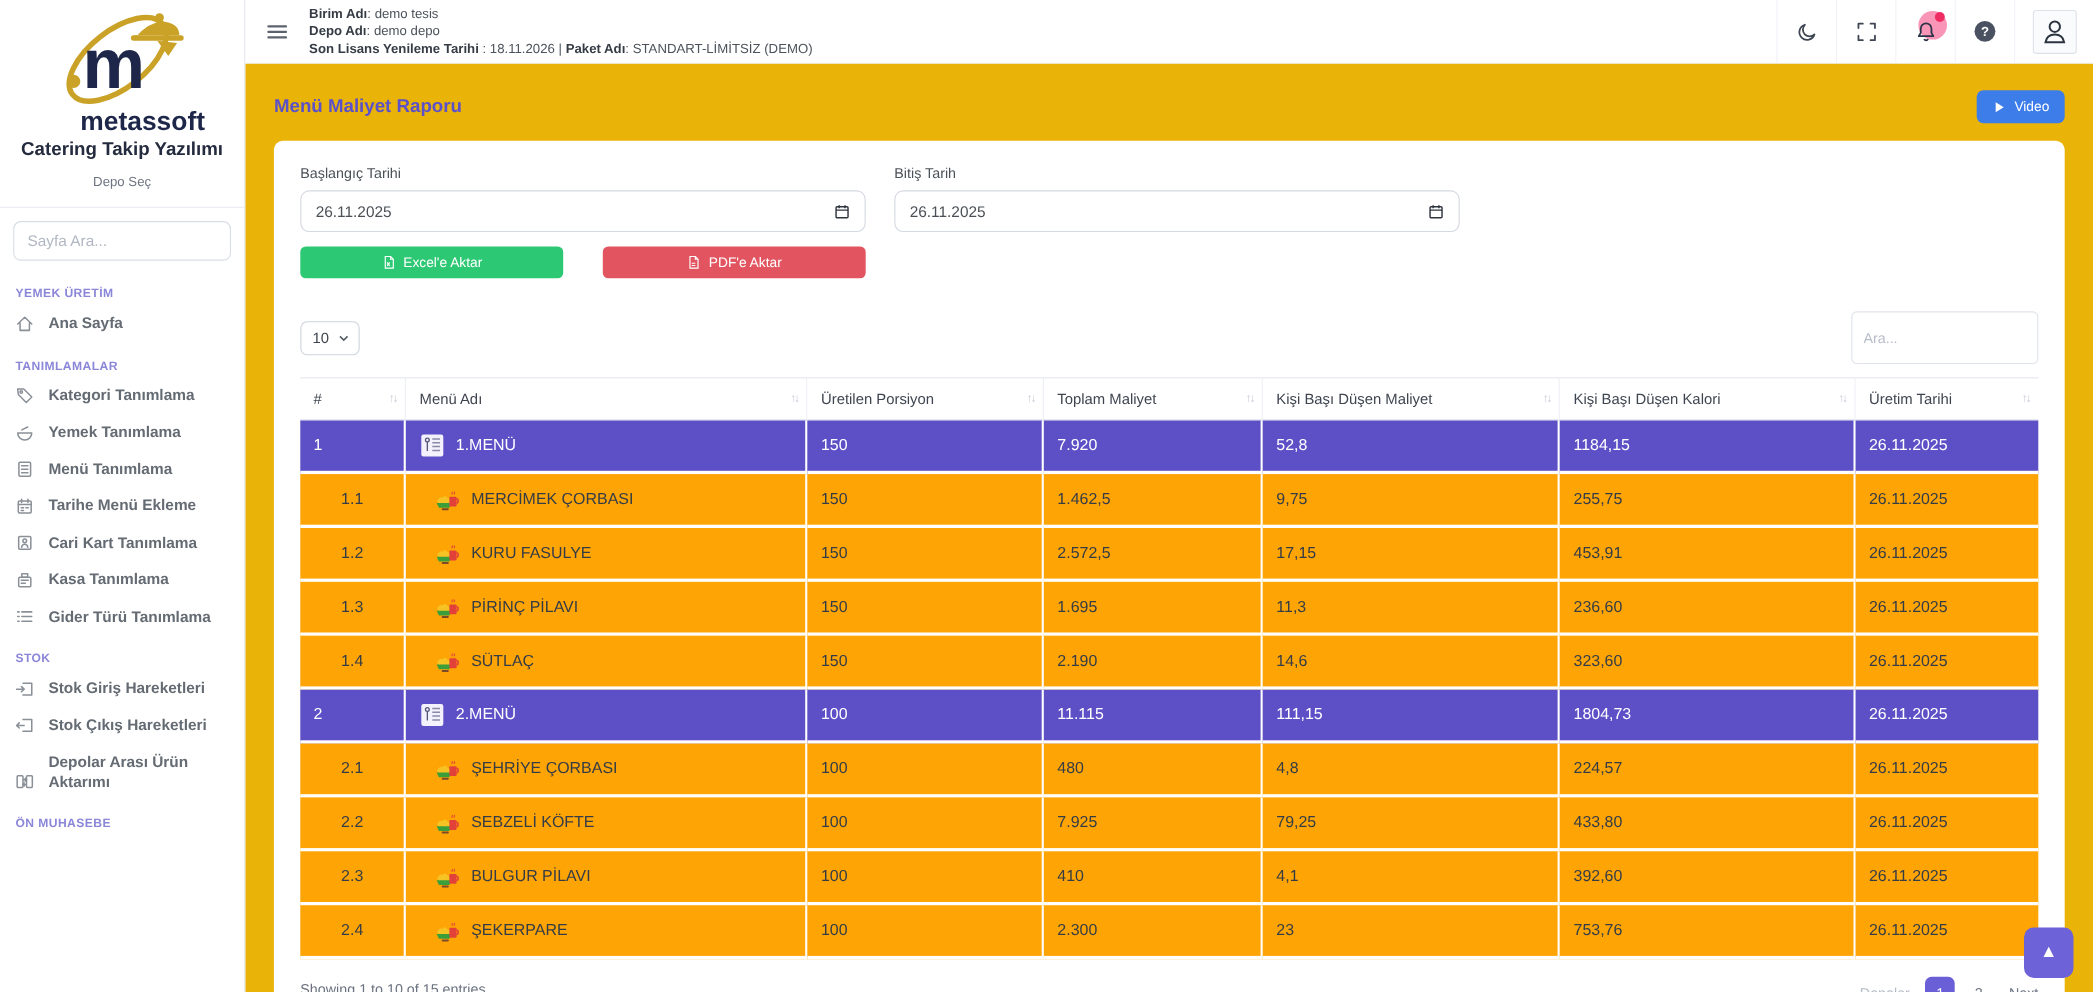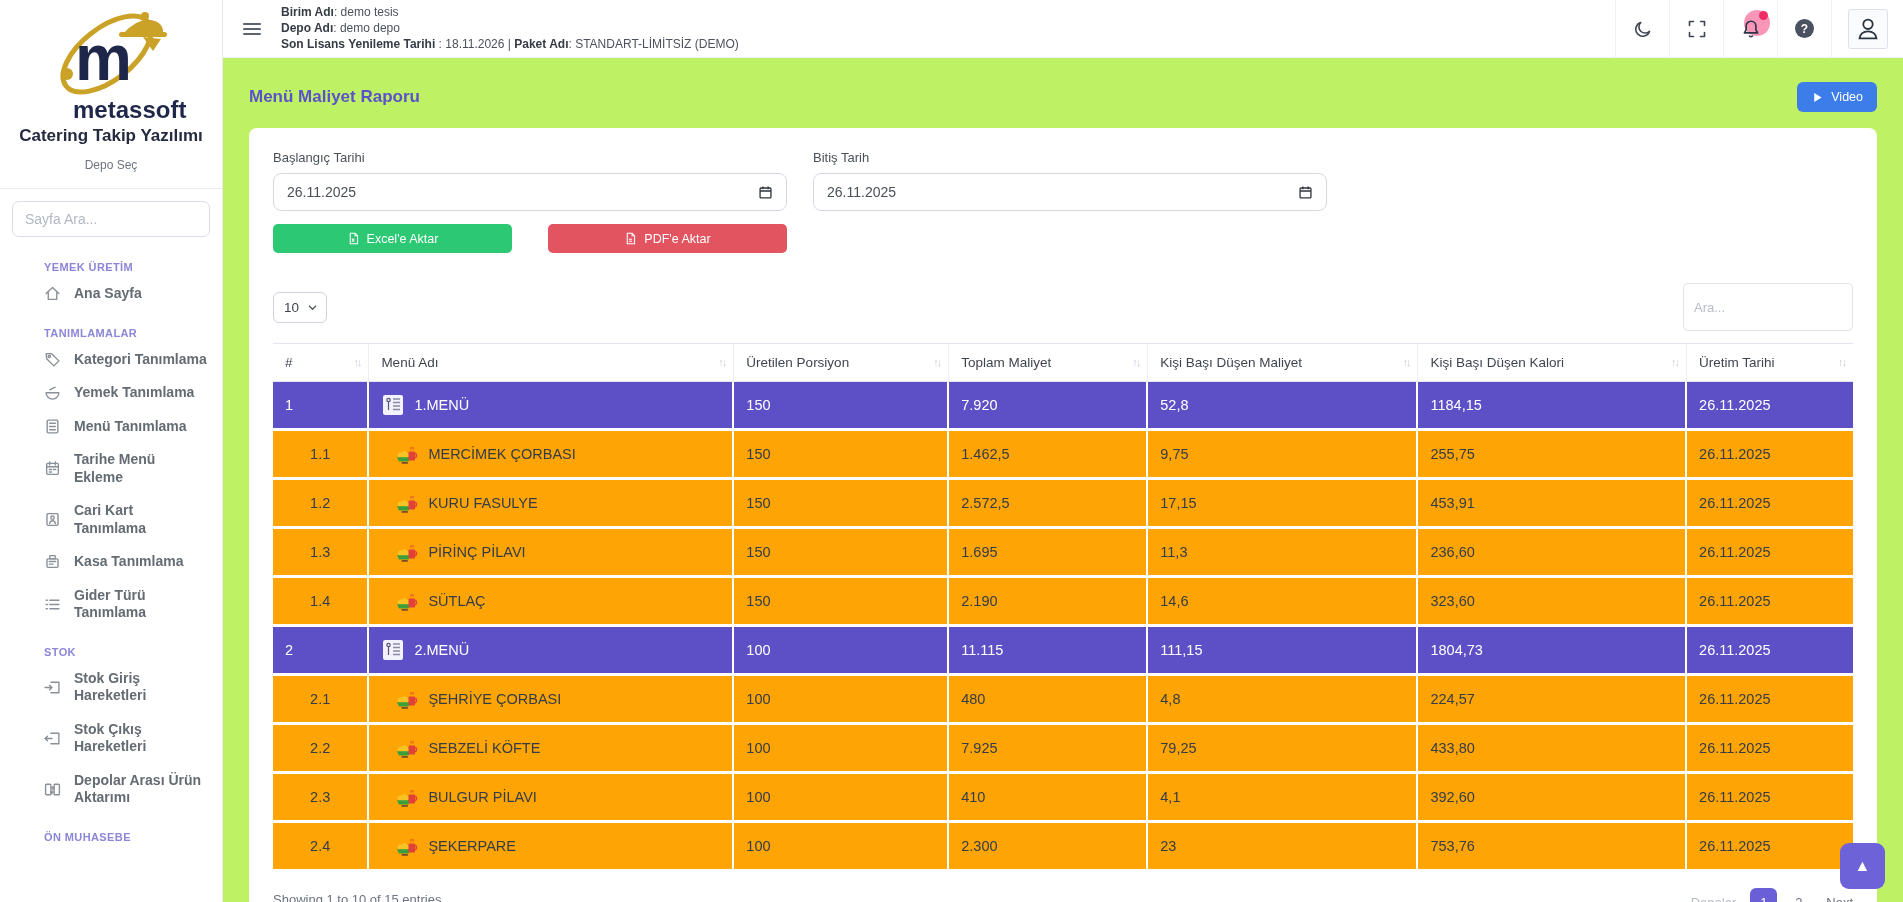--- a/index.html
+++ b/index.html
@@ -12,24 +12,24 @@
     height:902px; overflow:hidden; display:flex; flex-direction:column; }
   .brand { text-align:center; padding-top:6px; }
   .brand svg { display:block; margin:0 auto; }
   .brand-title { font-size:17px; font-weight:bold; color:#242b3e; margin-top:2px; }
   .brand-sub { font-size:12px; color:#6d7480; margin-top:12px; padding-bottom:16px;
     border-bottom:1px solid #e9ebf2; }
   .side-search { padding:12px 12px 4px; }
   .side-search input { width:100%; height:36px; border:1px solid #d9dde6; border-radius:7px;
     padding:0 12px; font-size:14px; color:#4a5056; outline:none; font-family:inherit; }
   .side-search input::placeholder { color:#b2b8c3; }
-  .side-nav { flex:1; overflow:hidden; padding:4px 0 0;margin-left:30px; }
+  .side-nav { flex:1; overflow:hidden; padding:4px 0 0; }
   .side-entry.section { font-size:11px; font-weight:bold; letter-spacing:.4px; color:#8a86d8;
     margin:16px 14px 4px; }
-  .side-entry.item { display:flex; align-items:center; gap:13px; padding:8px 14px;
+  .side-entry.item { display:flex; align-items:flex-end; gap:13px; padding:8px 14px;
     font-size:14px; font-weight:bold; color:#646b73; cursor:pointer; line-height:1.25; }
   .side-entry.item .si { width:17px; height:17px; color:#8a9097; flex:0 0 17px; display:inline-flex; }
   .side-entry.item .si svg { width:17px; height:17px; }
 
   
   .main { flex:1; display:flex; flex-direction:column; height:902px; overflow:hidden; }
 
   .topbar { height:58px; background:#fff; display:flex; align-items:stretch;
     border-bottom:1px solid #eef0f5; }
   .hamburger { width:58px; display:flex; align-items:center; justify-content:center; cursor:pointer; }
@@ -47,21 +47,21 @@
     background:#f884ab; opacity:.85; }
   .bell-dot { position:absolute; right:-4px; top:-5px; width:9px; height:9px; border-radius:50%; background:#ef2d63; }
   .bell-wrap svg { position:relative; }
   .help-circle { width:19px; height:19px; border-radius:50%; background:#4a5160; color:#fff;
     font-size:12px; font-weight:bold; display:flex; align-items:center; justify-content:center; }
   .user-cell { width:72px; }
   .user-box { width:40px; height:40px; background:#fafbfd; border:1px solid #dde1e9; border-radius:3px;
     display:flex; align-items:center; justify-content:center; color:#2d3440; }
   .user-box svg { width:26px; height:26px; }
 
-  .content { flex:1; background:#bef264; padding:0 26px; overflow:hidden; }
+  .content { flex:1; background:#eab308; padding:0 26px; overflow:hidden; }
   .page-head { display:flex; align-items:center; justify-content:space-between; padding:24px 0 16px; }
   .page-title { font-size:17px; font-weight:bold; color:#5b51c8; }
   .btn { border:none; cursor:pointer; font-family:inherit; display:inline-flex; align-items:center;
     justify-content:center; gap:7px; color:#fff; border-radius:5px; }
   .btn svg { width:13px; height:13px; }
   .btn-video { background:#3d7dea; height:30px; padding:0 14px; font-size:12.5px; border-radius:6px; }
 
   .card { background:#fff; border-radius:8px; padding:22px 24px; min-height:760px; }
 
   .filters { display:flex; gap:26px; }

